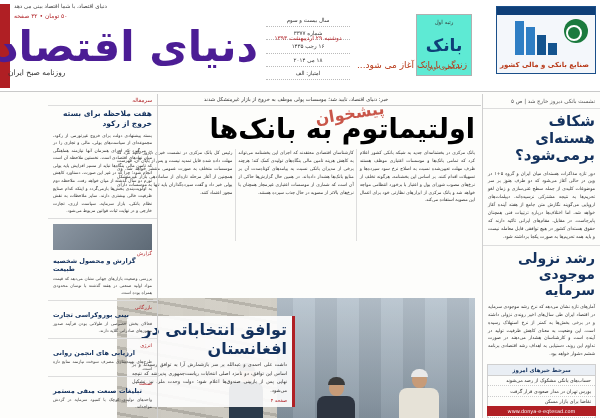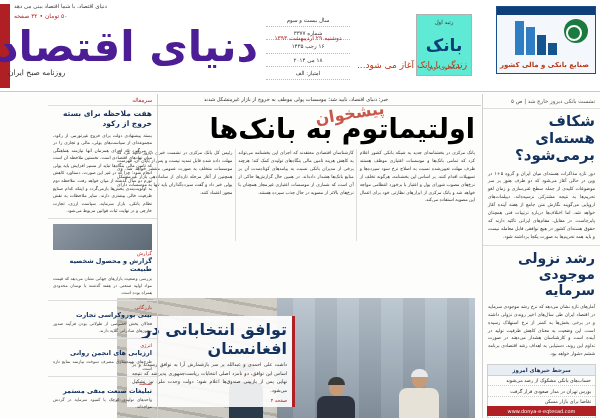--- a/index.html
+++ b/index.html
@@ -406,21 +406,21 @@
     color: #333;
     line-height: 1.72;
     padding: 1px 5px 3px;
     text-align: justify;
   }
   .lc-item {
     border-top: 1px solid #ddd;
     padding: 3px 5px;
   }
   .lc-item .k { font-size: 5px; color: #b01f24; text-align: right; }
-  .lc-item .t { font-size: 6.5px; color: #14325e; font-weight: bold; text-align: right; line-height: 1.3; margin-top:1px;}
+  .lc-item .t { font-size: 6.5px; color: #14325e; font-weight: bold; text-align: left; line-height: 1.3; margin-top:1px;}
   .lc-item .b { font-size: 4.3px; color: #444; line-height:1.7; text-align: justify; margin-top:1px;}
   .lc-photo {
     height: 26px;
     margin: 2px 0 0;
     background: linear-gradient(135deg,#8c97a3,#5e6a76);
   }
 </style>
 </head>
 <body>
 

